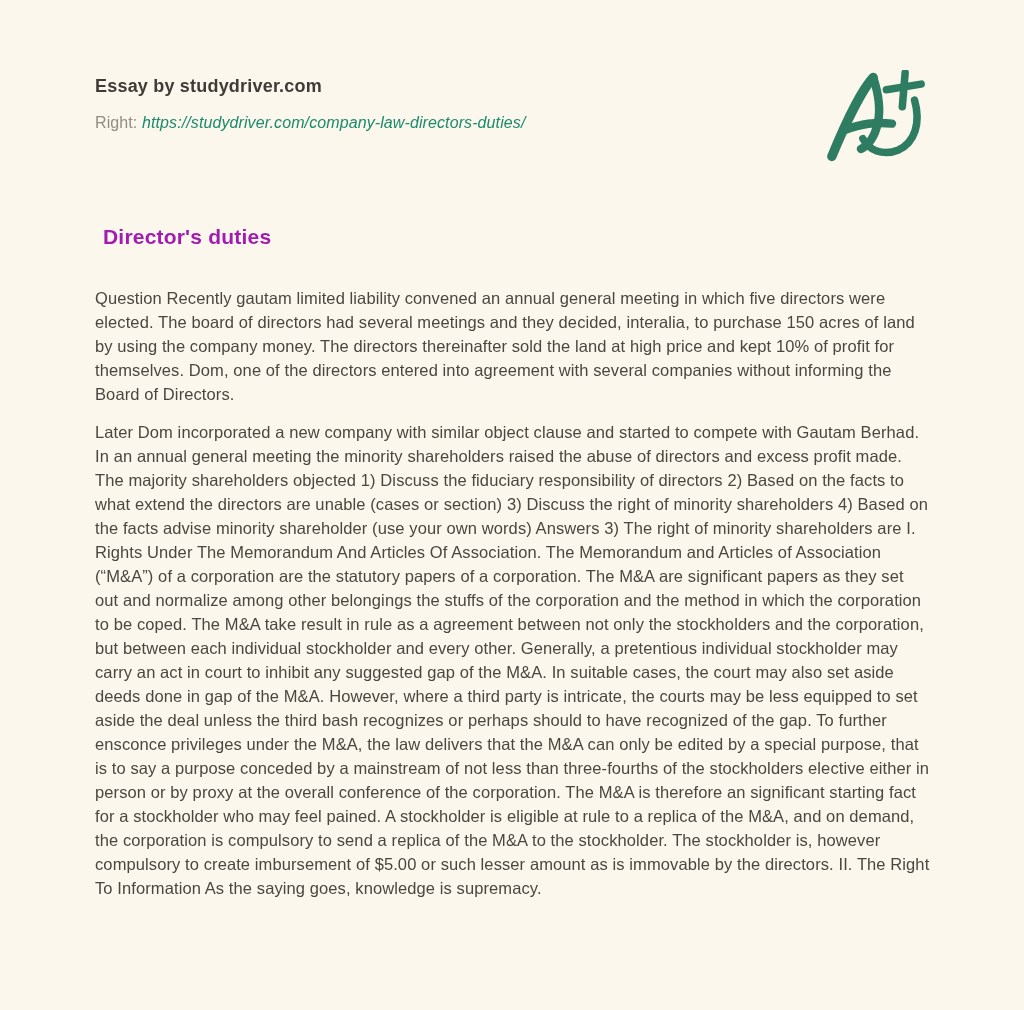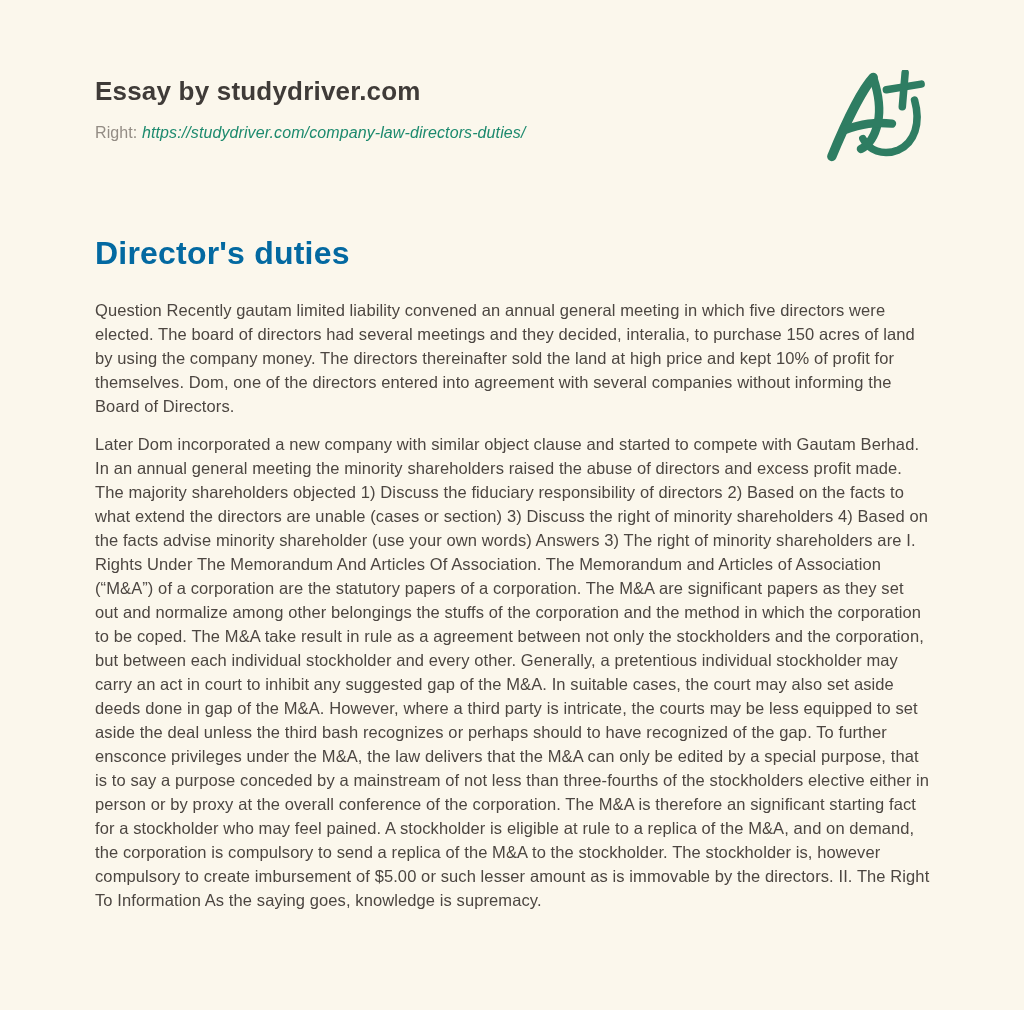--- a/index.html
+++ b/index.html
@@ -12,21 +12,21 @@
     overflow: hidden;
     position: relative;
   }
   .page {
     position: relative;
     width: 1024px;
     height: 1010px;
     padding: 76px 94px 0 95px;
   }
   .site-title {
-    font-size: 26px;
+    font-size: 18px;
     font-weight: 700;
     color: #3f3b38;
     margin: 0;
     letter-spacing: 0.2px;
   }
   .source-row {
     margin-top: 17px;
     font-size: 16px;
     color: #938c84;
     letter-spacing: 0.1px;
@@ -37,28 +37,28 @@
     font-style: italic;
   }
   .logo {
     position: absolute;
     top: 70px;
     right: 92px;
     width: 112px;
     height: 94px;
   }
   .essay-title {
-    font-size: 32px;
+    font-size: 21px;
     font-weight: 700;
-    color: #0369a1;
-    margin: 93px 0 0 0;
+    color: #a21caf;
+    margin: 93px 0 0 8px;
     letter-spacing: 0.2px;
   }
   .content {
-    margin-top: 26px;
+    margin-top: 37px;
   }
   .content p {
     font-size: 16.5px;
     line-height: 24px;
     color: #4c4641;
     margin: 0 0 14px 0;
     letter-spacing: 0.1px;
   }
 </style>
 </head>

